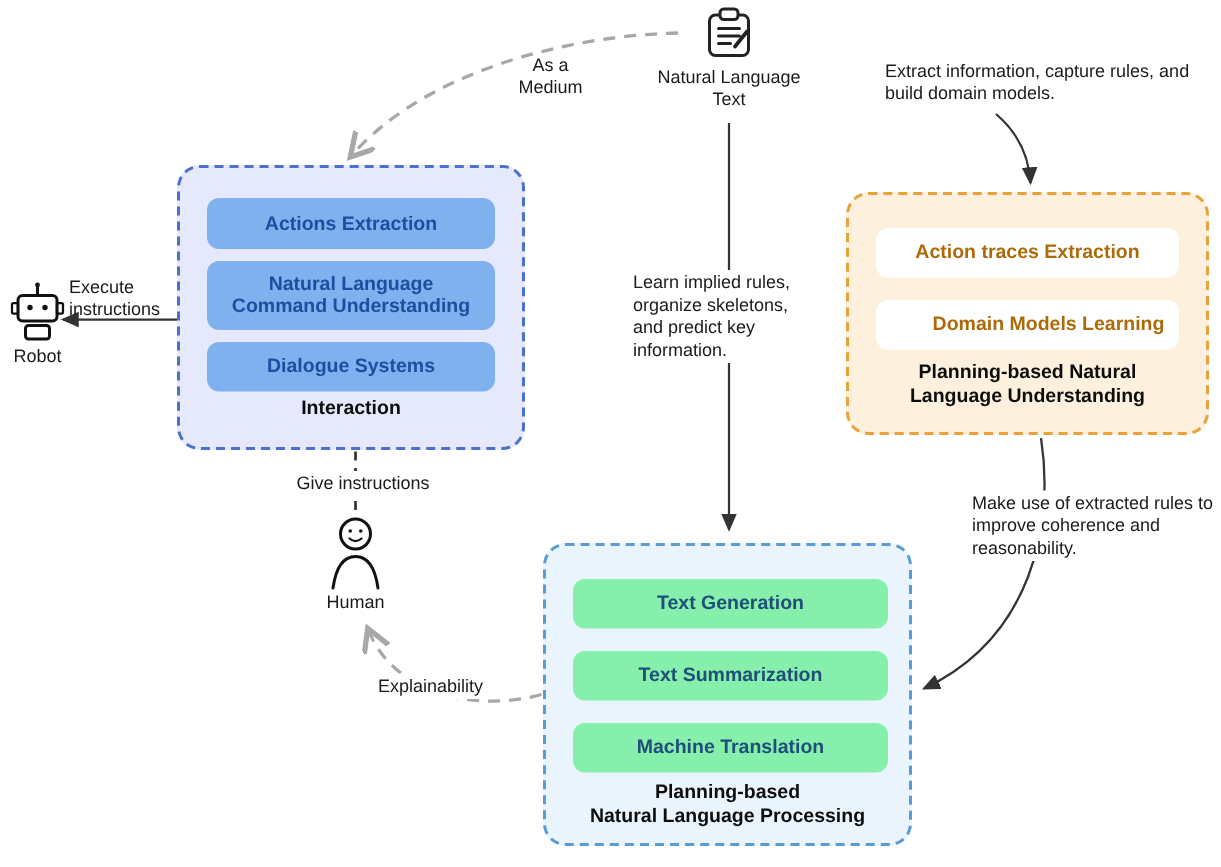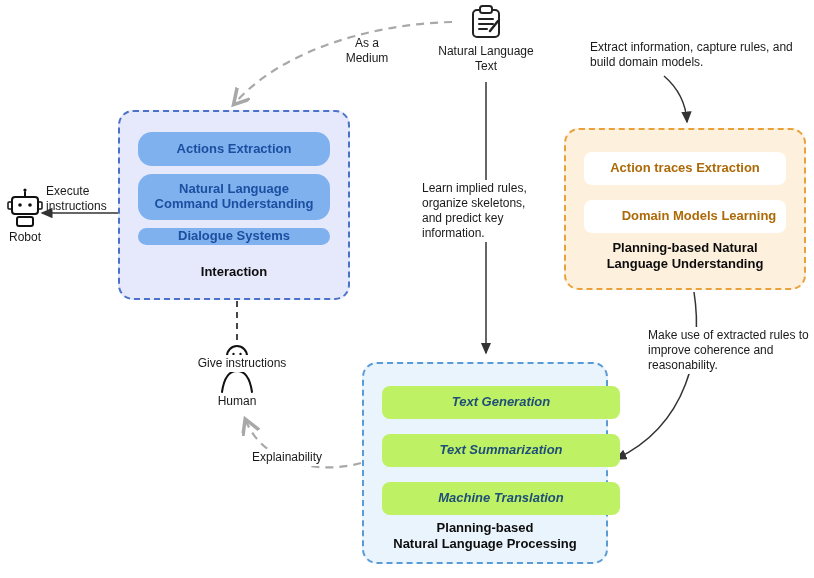--- a/index.html
+++ b/index.html
@@ -13,23 +13,23 @@
   .center{text-align:center;}
   .group{position:absolute;border-radius:15px;box-sizing:border-box;}
   .hri-box{left:118px;top:110px;width:232px;height:190px;background:#e5e9fb;border:2px dashed #4a72c8;}
   .nlu-box{left:564px;top:128px;width:242px;height:162px;background:#fdf0dc;border:2px dashed #e9a23b;}
   .nlp-box{left:362px;top:362px;width:246px;height:202px;background:#eaf4fc;border:2px dashed #5b9bd5;}
   .item{
     position:absolute;display:flex;align-items:center;justify-content:center;
     text-align:center;border-radius:8px;font-weight:bold;font-size:13px;
     box-sizing:border-box;line-height:1.15;
   }
-  .hri-box .item{left:18px;width:192px;background:#7fb1ee;color:#1b4fa0;border-radius:14px;}
+  .hri-box .item{left:18px;width:192px;background:#7fb1ee;color:#1b4fa0;}
   .nlu-box .item{left:18px;width:202px;background:#ffffff;color:#ad6a08;}
-  .nlp-box .item{left:18px;width:238px;background:#bef264;color:#1f4e79;font-style:italic;}
+  .nlp-box .item{left:18px;width:210px;background:#86efac;color:#1f4e79;}
   .gtitle{position:absolute;left:0;right:0;text-align:center;font-weight:bold;
     font-size:13px;color:#0d0d0d;line-height:1.2;}
 </style>
 </head>
 <body>
 
 <div class="canvas">
 
   <svg class="overlay" width="814" height="578" viewBox="0 0 814 578">
     <defs>
@@ -76,30 +76,30 @@
       <path d="M 233 359 Q 237 362.5 241 359" stroke-width="1.5"></path>
       <path d="M 222 392 C 224 378 229 371 237 371 C 245 371 250 378 252 392"></path>
     </g>
   </svg>
 
   <div class="note center" style="left:305px;top:36px;width:52px;margin-left:36px;">As a Medium</div>
   <div class="note center" style="left:430px;top:44px;width:112px;">Natural Language Text</div>
   <div class="note" style="left:590px;top:40px;width:218px;">Extract information, capture rules, and build domain models.</div>
   <div class="note bg" style="left:420px;top:180px;width:126px;">Learn implied rules, organize skeletons, and predict key information.</div>
   <div class="note bg" style="left:646px;top:327px;width:162px;">Make use of extracted rules to improve coherence and reasonability.</div>
-  <div class="note bg center" style="left:190px;top:314px;width:100px;margin-top:41px;">Give instructions</div>
+  <div class="note bg center" style="left:190px;top:314px;width:100px;">Give instructions</div>
   <div class="note bg center" style="left:245px;top:449px;width:80px;">Explainability</div>
   <div class="note" style="left:46px;top:184px;width:66px;">Execute instructions</div>
   <div class="note center" style="left:2px;top:230px;width:46px;">Robot</div>
   <div class="note center" style="left:212px;top:394px;width:50px;">Human</div>
 
   <div class="group hri-box">
     <div class="item" style="top:20px;height:34px;">Actions Extraction</div>
     <div class="item" style="top:62px;height:46px;padding:0 16px;">Natural Language Command Understanding</div>
-    <div class="item" style="top:116px;height:17px;">Dialogue Systems</div>
+    <div class="item" style="top:116px;height:33px;">Dialogue Systems</div>
     <div class="gtitle" style="top:152px;">
       <div>Interaction</div>
     </div>
   </div>
 
   <div class="group nlu-box">
     <div class="item" style="top:22px;height:33px;">Action traces Extraction</div>
     <div class="item" style="top:70px;height:33px;padding-left:28px;">Domain Models Learning</div>
     <div class="gtitle" style="top:110px;">
       <div>Planning-based Natural</div>

